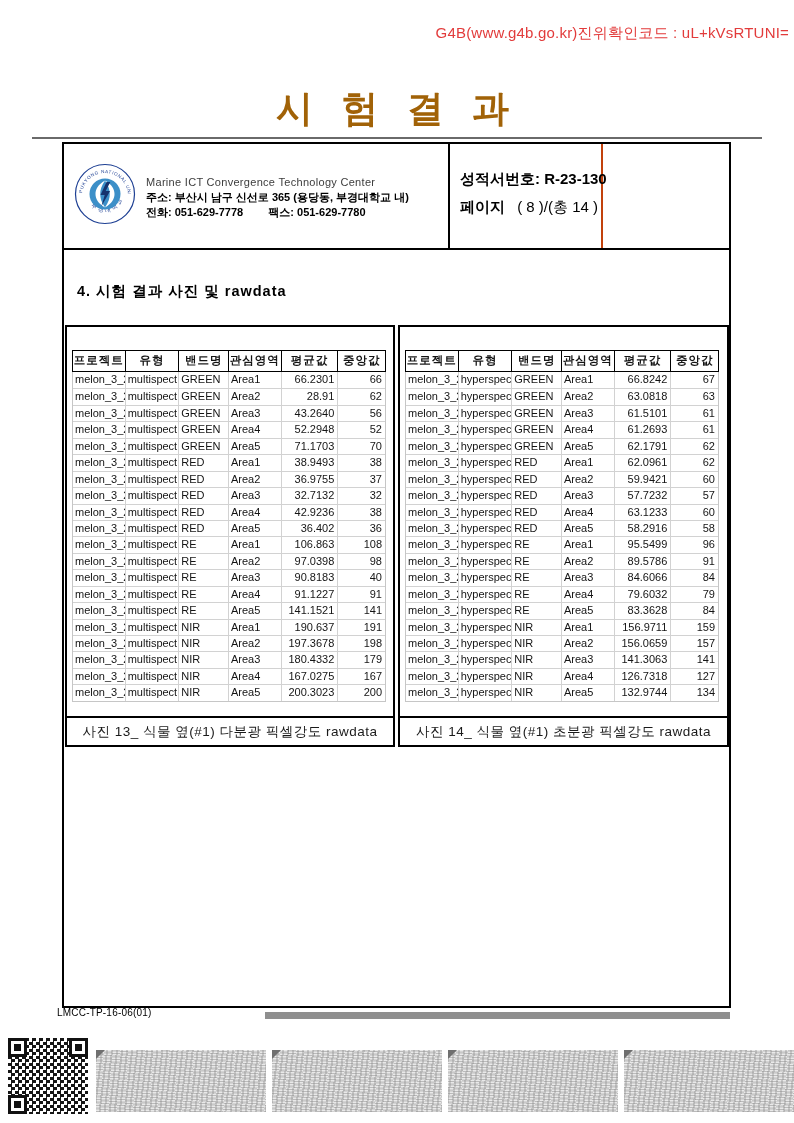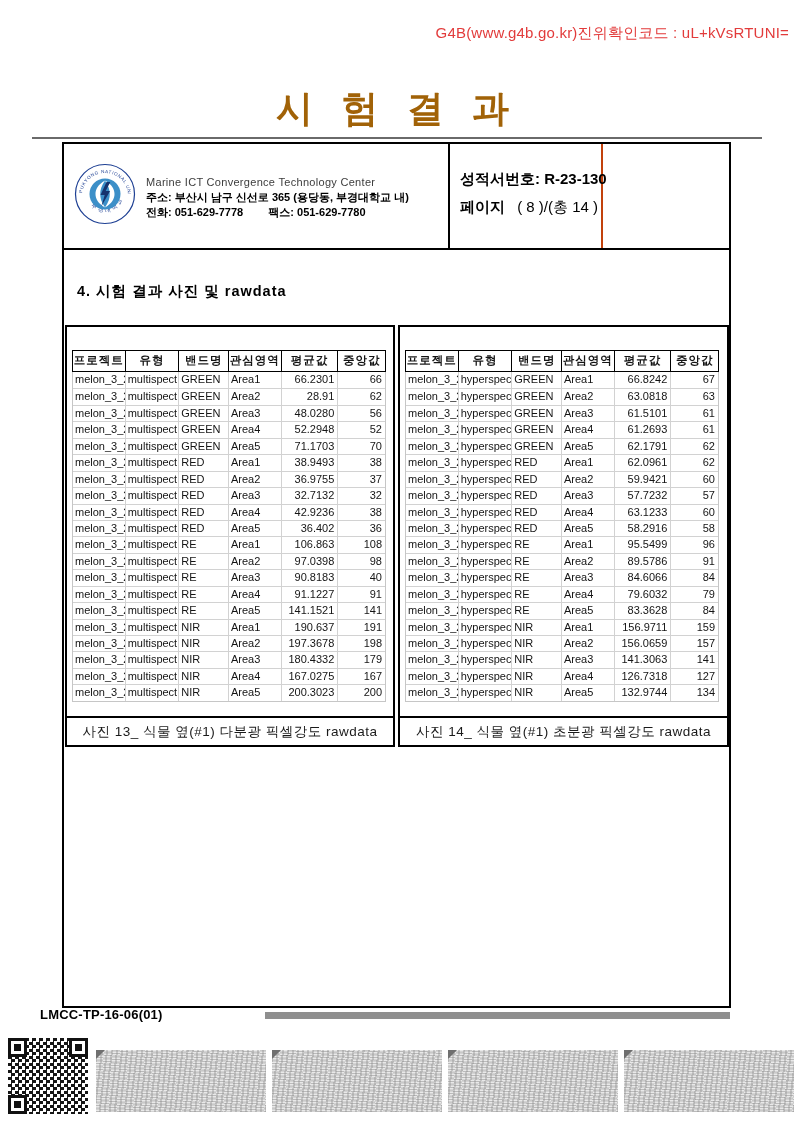--- a/index.html
+++ b/index.html
@@ -54,21 +54,21 @@
   .xl-row { display:flex; height:16.45px; border-top:1px solid #d2d2d2; }
   .xl-row:first-child { border-top:none; }
   .xl-td { line-height:15.5px; padding:0 2px; border-right:1px solid #d2d2d2;
            overflow:hidden; white-space:nowrap; }
   .xl-td:last-child { border-right:none; }
   .col0 { width:53px; } .col1 { width:54px; } .col2 { width:50px; }
   .col3 { width:53px; } .col4 { width:57px; } .col5 { width:47px; }
   .num  { text-align:right; padding-right:3px; }
 
   
-  .doc-code  { position:absolute; left:40px; top:1007px; font-size:13px; font-weight:bold; letter-spacing:0.2px; }
+  .doc-code  { position:absolute; left:57px; top:1007px; font-size:10px; font-weight:normal; letter-spacing:0.2px; }
   .footer-bar{ position:absolute; left:265px; top:1012px; width:465px; height:7px; background:#8f8f8f; }
 
   .qr { position:absolute; left:8px; top:1038px; width:80px; height:76px; background:#fff;
         background-image:conic-gradient(#161616 25%, transparent 0 50%, #161616 0 75%, transparent 0);
         background-size:7px 7px; }
   .qr .finder { position:absolute; width:19px; height:19px; border:3px solid #111; background:#fff; }
   .qr .finder::after { content:""; position:absolute; inset:3px; background:#111; }
   .qr .f-tl { top:0; left:0; } .qr .f-tr { top:0; right:0; } .qr .f-bl { bottom:0; left:0; }
 
   .strip { position:absolute; top:1050px; width:170px; height:62px; background-color:#e9e9e9;
@@ -162,21 +162,21 @@
               <div class="xl-td col2">GREEN</div>
               <div class="xl-td col3">Area2</div>
               <div class="xl-td col4 num">28.91</div>
               <div class="xl-td col5 num">62</div>
             </div>
             <div class="xl-row">
               <div class="xl-td col0">melon_3_2</div>
               <div class="xl-td col1">multispect</div>
               <div class="xl-td col2">GREEN</div>
               <div class="xl-td col3">Area3</div>
-              <div class="xl-td col4 num">48.0280</div>
+              <div class="xl-td col4 num">43.2640</div>
               <div class="xl-td col5 num">56</div>
             </div>
             <div class="xl-row">
               <div class="xl-td col0">melon_3_2</div>
               <div class="xl-td col1">multispect</div>
               <div class="xl-td col2">GREEN</div>
               <div class="xl-td col3">Area4</div>
               <div class="xl-td col4 num">52.2948</div>
               <div class="xl-td col5 num">52</div>
             </div>

